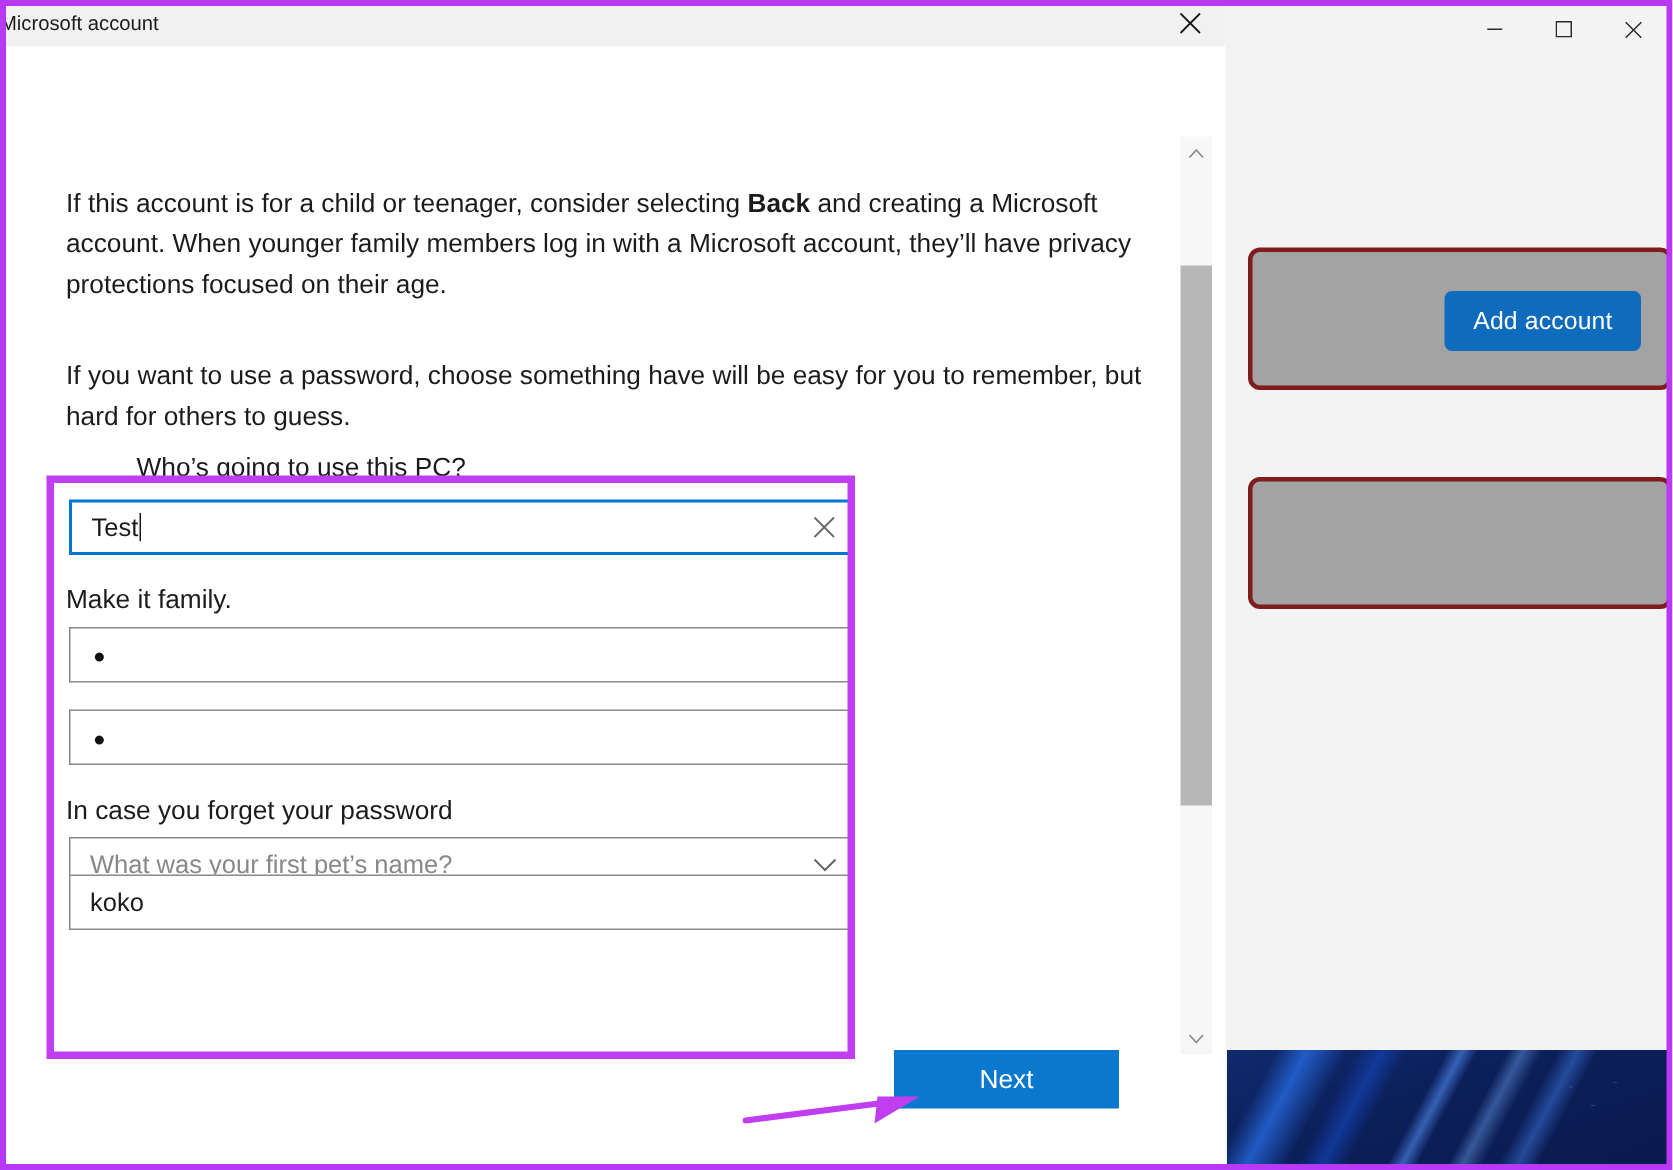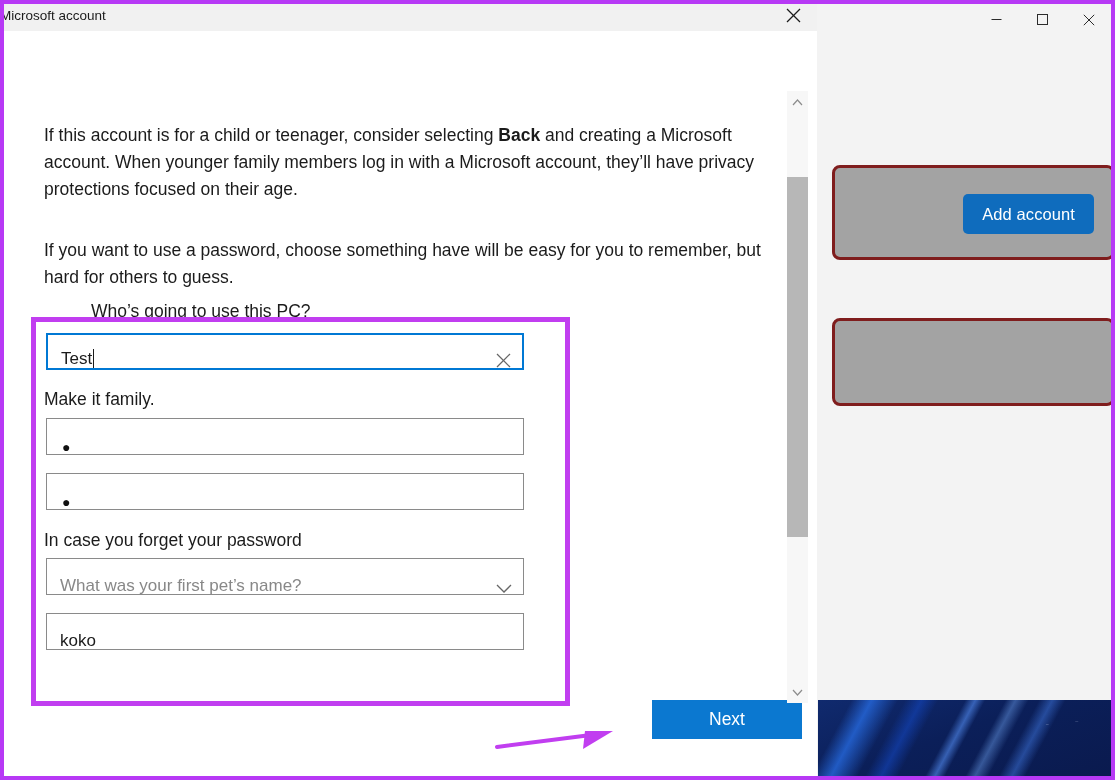--- a/index.html
+++ b/index.html
@@ -213,26 +213,26 @@
     line-height: 24px;
     color: #1b1b1b;
     white-space: nowrap;
   }
   .lbl-who  { top: 239px; margin-left: 47px; }
 
   
   .txtbox {
     position: absolute;
     left: 46px;
-    width: 478px;
+    width: 524px;
     height: 37px;
     background: #ffffff;
     border: 1.6px solid #8a8a8a;
     display: flex;
-    align-items: flex-end;
+    align-items: center;
   }
   .txtbox .val {
     flex: 1;
     padding-left: 13px;
     font-size: 17px;
     color: #1b1b1b;
     line-height: 1;
     white-space: nowrap;
     overflow: hidden;
   }
@@ -262,21 +262,21 @@
     vertical-align: -4px;
     margin-left: 1px;
   }
 
   .box-name  { top: 273px; }
   .lbl-secure{ top: 327px; }
   .box-pwd1  { top: 358px; }
   .box-pwd2  { top: 413px; }
   .lbl-forget{ top: 468px; }
   .box-quest { top: 498px; }
-  .box-ans   { top: 553px; }
+  .box-ans   { top: 523px; }
 
   
   .annot-rect {
     position: absolute;
     left: 31px;
     top: 286px;
     width: 539px;
     height: 389px;
     border: 5px solid #c13ef0;
     z-index: 40;
@@ -310,21 +310,21 @@
     left: 0;
     top: 86px;
     width: 21px;
     height: 360px;
     background: #b7b7b7;
   }
 
   
   .next-btn {
     position: absolute;
-    left: 652px;
+    left: 596px;
     top: 669px;
     width: 150px;
     height: 39px;
     background: #0b78d0;
     border: none;
     color: #ffffff;
     font-family: "Liberation Sans", sans-serif;
     font-size: 17.5px;
     cursor: pointer;
   }

